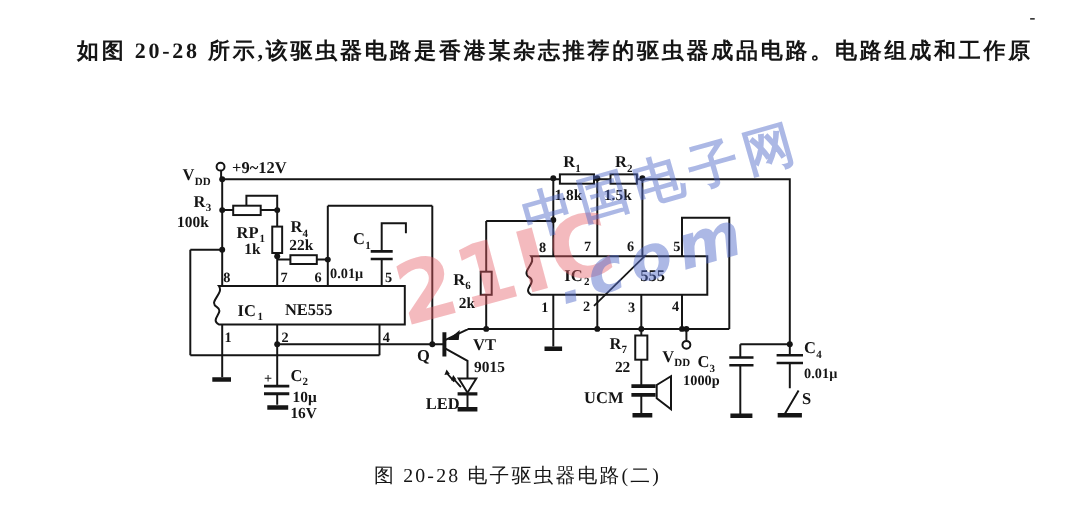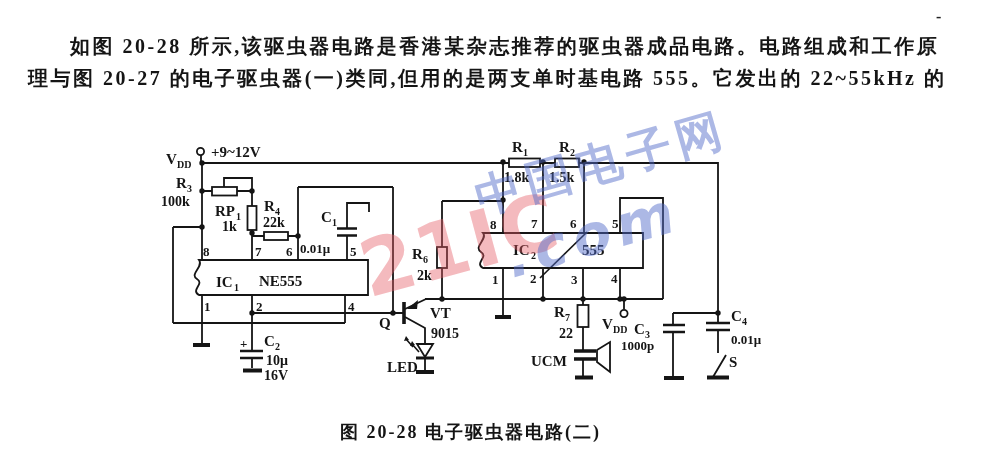--- a/index.html
+++ b/index.html
@@ -4,42 +4,41 @@
 <style>
   html,body{margin:0;padding:0;background:#ffffff;}
   #page{position:relative;width:992px;height:462px;background:#ffffff;overflow:hidden;
         font-family:"Liberation Serif","DejaVu Serif",serif;color:#111;}
   .tline{position:absolute;white-space:nowrap;font-size:20px;font-weight:bold;
          letter-spacing:2.5px;color:#151515;}
   #line1{left:70px;top:33px;}
   #line2{left:28px;top:65px;}
   #line3{left:28px;top:98px;}
   #caption{position:absolute;left:340px;top:420px;white-space:nowrap;font-size:18px;
-           font-weight:bold;letter-spacing:2px;color:#151515;}
+           font-weight:normal;letter-spacing:2px;color:#151515;}
   #corner-mark{position:absolute;left:936px;top:8px;font-weight:bold;font-size:16px;color:#222;}
   #schem{position:absolute;left:0;top:0;z-index:2;}
   .wm{position:absolute;z-index:3;transform-origin:left top;pointer-events:none;
       font-family:"DejaVu Sans",sans-serif;font-weight:bold;white-space:nowrap;}
   #wm-red{left:350px;top:228px;font-size:78px;transform:rotate(-15deg);
           color:rgba(228,90,100,0.42);letter-spacing:2px;}
   #wm-cn{left:468px;top:170px;font-size:46px;transform:rotate(-16deg);
          color:rgba(82,106,200,0.48);letter-spacing:6px;}
   #wm-com{left:498px;top:228px;font-size:56px;font-style:italic;transform:rotate(-16deg);
           color:rgba(82,106,200,0.48);letter-spacing:7px;}
   
   text{font-family:"Liberation Serif","DejaVu Serif",serif;font-weight:bold;fill:#151515;}
   .t15{font-size:15px;} .t14{font-size:14px;} .t13{font-size:13px;} .sub{font-size:10px;}
 </style>
 </head>
 <body>
 
 <div id="page">
 
   <div class="tline" id="line1">如图 20-28 所示,该驱虫器电路是香港某杂志推荐的驱虫器成品电路。电路组成和工作原</div>
-  <div class="tline" id="line2">理与图 20-27 的电子驱虫器(一)类同,但用的是两支单时基电路 555。它发出的 22~55kHz 的</div>
   <div id="caption">图 20-28   电子驱虫器电路(二)</div>
   <div id="corner-mark">-</div>
 
   <svg id="schem" width="992" height="462" viewBox="0 0 992 462">
 
     <g stroke="#151515" stroke-width="1.8" fill="none">
 
       <path d="M202,163 H718 V313"></path>
       <path d="M201,155 V163"></path>
 

